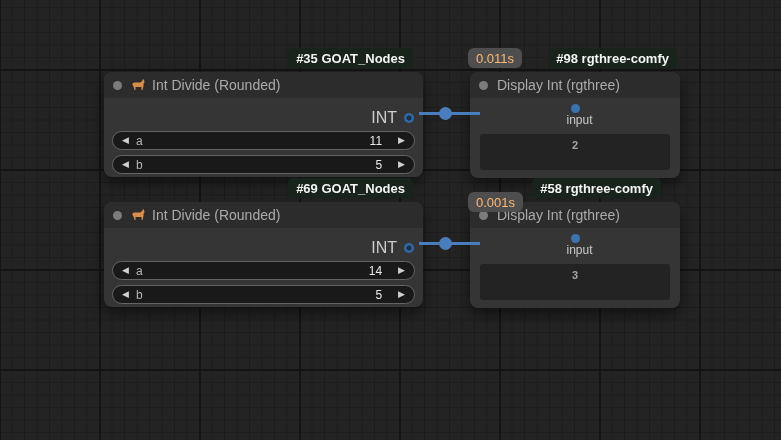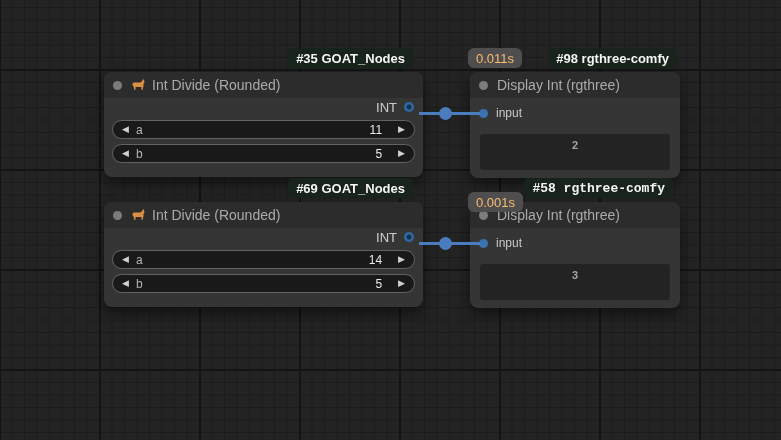--- a/index.html
+++ b/index.html
@@ -26,60 +26,60 @@
   .n58 { left:470px; top:202px; width:210px; height:106px; }
   .node-title {
     height:26px; background:#2c2c2c; border-radius:8px 8px 0 0;
     display:flex; align-items:center; padding:0 9px;
     color:#ababab; font-size:14px; white-space:nowrap;
   }
   .tdot { width:9px; height:9px; border-radius:50%; background:#7c7c7c; margin-right:9px; flex:none; }
   .goat { margin-right:7px; display:flex; flex:none; }
   .goat svg path { fill:#dd8e45; }
   .out-row {
-    height:18px; margin-top:0; position:relative;
+    height:18px; margin-top:11px; position:relative;
     display:flex; align-items:center; justify-content:flex-end;
-    padding-right:26px; color:#cdcdcd; font-size:13px;
+    padding-right:26px; color:#cdcdcd; font-size:16px;
   }
   .slot { width:10px; height:10px; border-radius:50%; }
   .slot-out {
     position:absolute; right:9px; top:4px;
     background:radial-gradient(circle, #16324e 0 2.5px, #3068a4 2.6px);
   }
   .widget {
     height:19px; margin:4px 8px 0; background:#191919;
     border:1px solid #636363; border-radius:10px;
     display:flex; align-items:center; padding:0 9px;
     font-size:12px; color:#b5b5b5;
   }
   .widget + .widget { margin-top:5px; }
   .warr { font-size:9px; color:#cfcfcf; line-height:1; }
   .wlabel { margin-left:7px; }
   .wvalue { margin-left:auto; margin-right:16px; color:#e9e9e9; font-weight:normal; }
   .in-row {
     height:18px; margin-top:6px; display:flex; align-items:center;
-    padding-left:9px; font-size:12px; color:#c9c9c9;
+    padding-left:9px; font-size:12px; color:#c9c9c9;flex-direction:column;
   }
   .slot-in { width:9px; height:9px; border-radius:50%; background:#3b72b0; margin-right:8px; flex:none; }
   .display-box {
     margin:12px 10px 0; height:36px; background:#232323; border-radius:3px;
     padding:5px 8px; font-size:11px; font-weight:bold; color:#a5a5a5;
   }
   .badge {
     position:absolute; height:20px; display:flex; align-items:center;
     font-size:13px; padding:0 8px; border-radius:5px; z-index:2; white-space:nowrap;
   }
   .badge-green { background:#18231b; color:#f5f5f5; font-weight:bold; }
   .badge-time  { background:#4e4e4e; color:#fdba74; border-radius:6px; }
   .b68 { top:48px;  right:368px; }
   .b69 { top:178px; right:368px;margin-left:16px; }
   .t57 { top:48px;  left:468px; }
   .t58 { top:192px; left:468px; }
   .b57 { top:48px;  right:104px; }
-  .b58 { top:178px; right:108px;font-family:Liberation Mono, monospace; }
+  .b58 { top:178px; right:120px; }
   .wire { position:absolute; height:3px; background:#4a7dbd; left:419px; width:61px; z-index:2; }
   .w1 { top:112px; } .w2 { top:242px; }
   .ldot { position:absolute; width:13px; height:13px; border-radius:50%; background:#4a7dbd; z-index:2; }
   .d1 { left:439px; top:107px; } .d2 { left:439px; top:237px; }
 </style>
 </head>
 <body>
 
 <div class="canvas">
 

